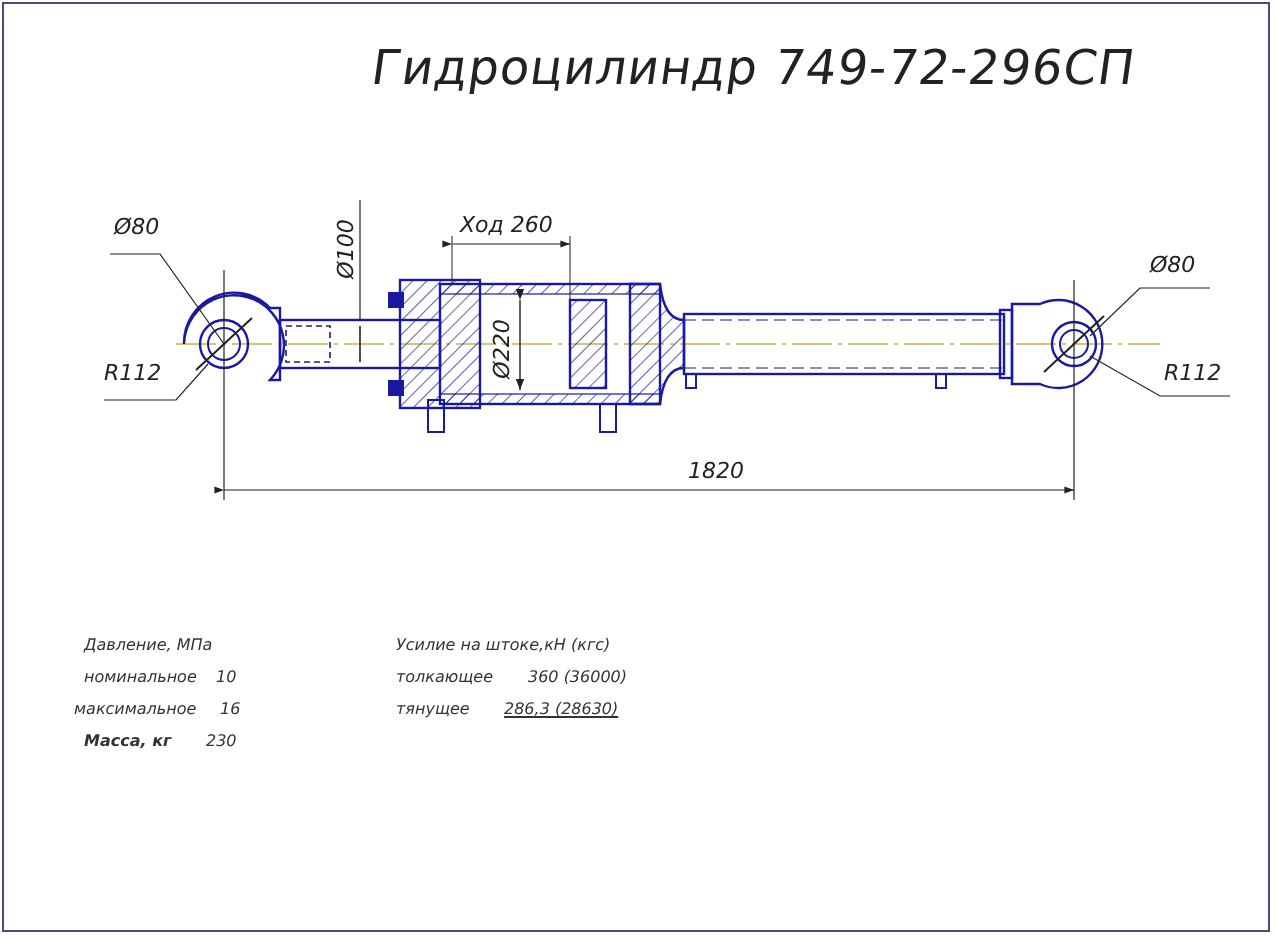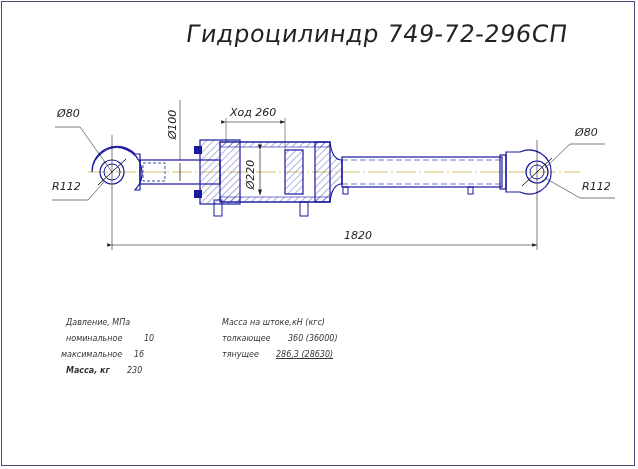--- a/index.html
+++ b/index.html
@@ -1,20 +1,20 @@
 <!DOCTYPE html>
 <html><head>
 <meta charset="utf-8">
 <style>
   html,body{margin:0;padding:0;background:#fff;}
   #canvas{position:relative;width:638px;height:469px;background:#fff;overflow:hidden;font-family:"DejaVu Sans",sans-serif;}
   .frame{position:absolute;left:1px;top:1px;width:634px;height:465px;border:1px solid #4a4a7a;box-sizing:border-box;}
   .txt{position:absolute;color:#222;font-style:italic;white-space:nowrap;}
   .title{font-family:"DejaVu Sans",sans-serif;font-size:24px;left:186px;top:20px;letter-spacing:0.5px;transform:skewX(-8deg);font-style:normal;}
-  .spec{font-size:8px;color:#333;margin-left:24px;}
+  .spec{font-size:8px;color:#333;}
   svg{position:absolute;left:0;top:0;}
 </style>
 </head>
 <body>
 
 <div id="canvas">
   <div class="frame"></div>
 
   <div class="txt title">Гидроцилиндр 749-72-296СП</div>
 
@@ -95,24 +95,24 @@
   <div class="txt" style="left:52px;top:180px;font-size:11px;">R112</div>
   <div class="txt" style="left:575px;top:126px;font-size:11px;">Ø80</div>
   <div class="txt" style="left:582px;top:180px;font-size:11px;">R112</div>
   <div class="txt" style="left:158px;top:118px;font-size:11px;transform:rotate(-90deg);">Ø100</div>
   <div class="txt" style="left:236px;top:168px;font-size:11px;transform:rotate(-90deg);">Ø220</div>
   <div class="txt" style="left:230px;top:106px;font-size:11px;">Ход 260</div>
   <div class="txt" style="left:310px;top:229px;font-size:11px;margin-left:34px;">1820</div>
 
   <div class="txt spec" style="left:42px;top:318px;">Давление, МПа</div>
   <div class="txt spec" style="left:42px;top:334px;">номинальное</div>
-  <div class="txt spec" style="left:120px;top:334px;font-style:italic;">10</div>
+  <div class="txt spec" style="left:108px;top:334px;font-style:italic;">10</div>
   <div class="txt spec" style="left:37px;top:350px;">максимальное</div>
   <div class="txt spec" style="left:110px;top:350px;">16</div>
   <div class="txt spec" style="left:42px;top:366px;font-weight:bold;">Масса, кг</div>
   <div class="txt spec" style="left:103px;top:366px;">230</div>
 
-  <div class="txt spec" style="left:198px;top:318px;">Масса на штоке,кН (кгс)</div>
+  <div class="txt spec" style="left:198px;top:318px;">Усилие на штоке,кН (кгс)</div>
   <div class="txt spec" style="left:198px;top:334px;">толкающее</div>
   <div class="txt spec" style="left:264px;top:334px;">360 (36000)</div>
   <div class="txt spec" style="left:198px;top:350px;">тянущее</div>
   <div class="txt spec" style="left:252px;top:350px;text-decoration:underline;">286,3 (28630)</div>
 </div>
 
 </body></html>

